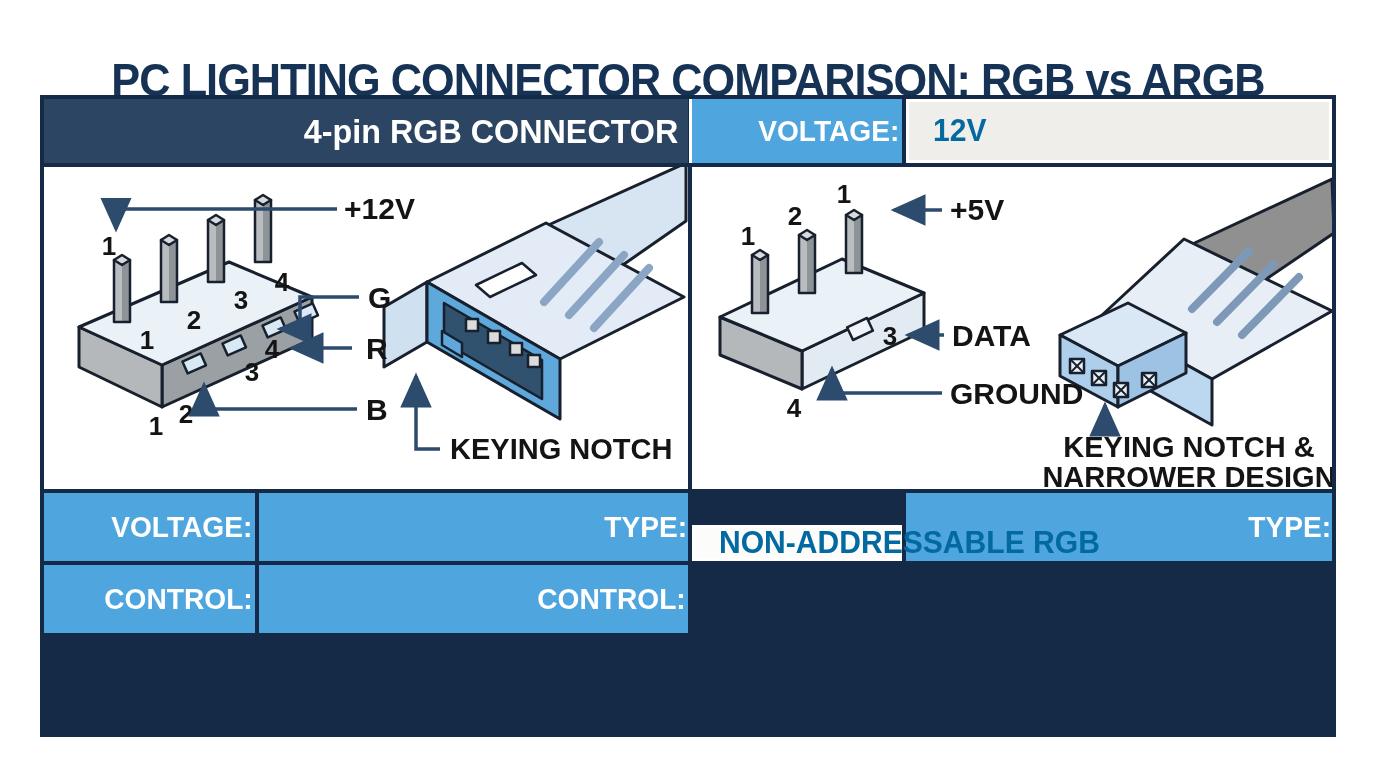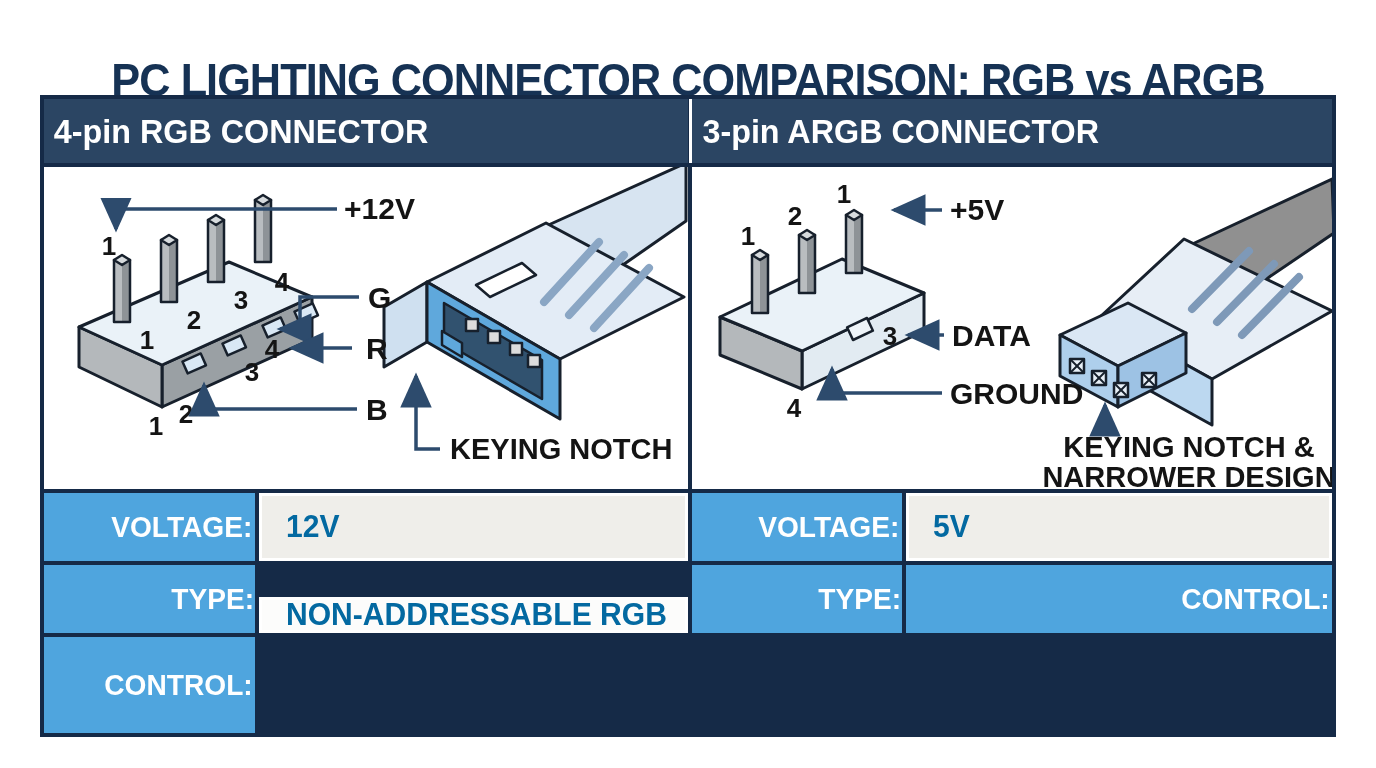--- a/index.html
+++ b/index.html
@@ -4,21 +4,21 @@
 <style>
   html,body{margin:0;padding:0;background:#fff;}
   body{width:1376px;height:768px;position:relative;font-family:"Liberation Sans",sans-serif;overflow:hidden;}
   .title{position:absolute;top:22px;left:0;width:1376px;text-align:center;
          font-size:46px;font-weight:bold;color:#163254;letter-spacing:-1px;
          transform:scaleX(.94);transform-origin:center;white-space:nowrap;}
   .board{position:absolute;left:40px;top:95px;width:1296px;height:642px;
          box-sizing:border-box;border:4px solid #152a47;background:#152a47;
          display:grid;grid-template-columns:211px 429px 210px 426px;
          grid-template-rows:64px 322px 68px 68px 96px;gap:4px;}
-  .hdr{background:#2b4563;color:#fff;display:flex;align-items:center;justify-content:flex-start;
+  .hdr{background:#2b4563;color:#fff;display:flex;align-items:center;justify-content:flex-end;
        font-size:34px;font-weight:bold;letter-spacing:0;}
   .hdr span{transform:scaleX(.95);white-space:nowrap;}
   .hdr-l{grid-column:1/3;}
   .hdr-r{grid-column:3/5;}
   .hdr-divider{position:absolute;left:645px;top:0px;width:3px;height:64px;background:#fff;z-index:3;}
   .diag{background:#fff;overflow:hidden;}
   .diag-l{grid-column:1/3;grid-row:2;}
   .diag-r{grid-column:3/5;grid-row:2;}
   .lab{background:#4fa5de;color:#fff;display:flex;align-items:center;justify-content:flex-end;
        font-size:29px;font-weight:bold;}
@@ -38,23 +38,20 @@
 <body>
 
 <h1 class="title">PC LIGHTING CONNECTOR COMPARISON: RGB vs ARGB</h1>
 
 <div class="board">
   <div class="hdr-divider"></div>
 
   <div class="hdr hdr-l">
     <span>4-pin RGB CONNECTOR</span>
   </div>
-  <div class="hdr hdr-r">
-    <span>3-pin ARGB CONNECTOR</span>
-  </div>
 
   <div class="diag diag-l">
     <svg width="644" height="322" viewBox="0 0 644 322">
       <defs>
         <marker id="ahL" markerWidth="11" markerHeight="10" refX="9" refY="4.5" orient="auto">
           <path d="M0,0 L10,4.5 L0,9 z" fill="#2d4b6d"></path>
         </marker>
       </defs>
 
       <polygon class="outline" points="500,60 642,-4 642,54 550,118" fill="#d7e4f1"></polygon>
@@ -245,23 +242,20 @@
 
   <div class="lab">
     <span>VOLTAGE:</span>
   </div>
   <div class="val">
     <div>12V</div>
   </div>
   <div class="lab">
     <span>VOLTAGE:</span>
   </div>
-  <div class="val">
-    <div>5V</div>
-  </div>
 
   <div class="lab">
     <span>TYPE:</span>
   </div>
   <div class="val white">
     <div>NON-ADDRESSABLE RGB</div>
   </div>
   <div class="lab">
     <span>TYPE:</span>
   </div>

